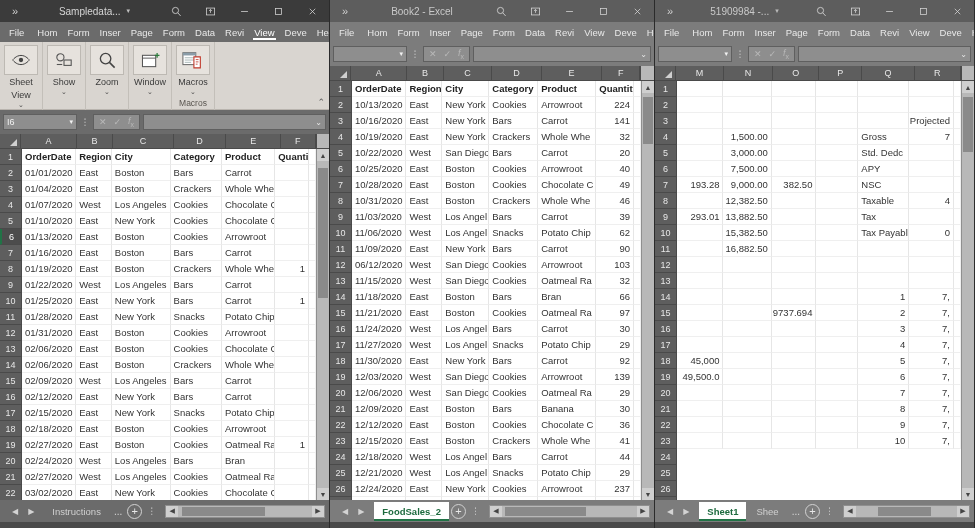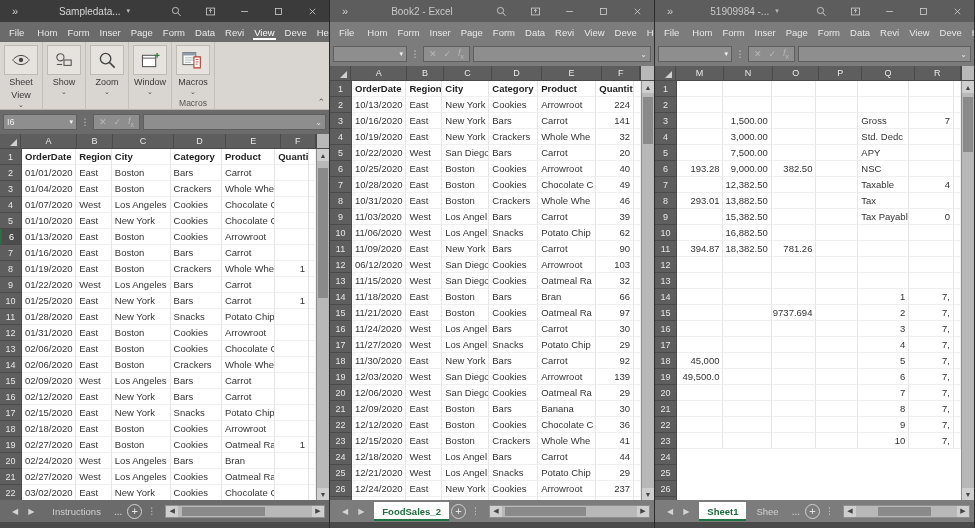--- a/index.html
+++ b/index.html
@@ -1032,20 +1032,29 @@
               <div class="gcell" style="width:50px"></div>
               <div class="gcell" style="width:52px"></div>
               <div class="gcell" style="width:48px"></div>
               <div class="gcell" style="width:45px"></div>
               <div class="gcell" style="width:55px"></div>
               <div class="gcell num" style="width:48px"></div>
               <div class="gcell blank" style="flex:1"></div>
             </div>
             <div class="grow">
               <div class="gcell" style="width:50px"></div>
+              <div class="gcell num" style="width:52px"></div>
+              <div class="gcell num" style="width:48px"></div>
+              <div class="gcell" style="width:45px"></div>
+              <div class="gcell" style="width:55px"></div>
+              <div class="gcell num" style="width:48px">Projected</div>
+              <div class="gcell blank" style="flex:1"></div>
+            </div>
+            <div class="grow">
+              <div class="gcell" style="width:50px"></div>
               <div class="gcell num" style="width:52px">1,500.00</div>
               <div class="gcell num" style="width:48px"></div>
               <div class="gcell" style="width:45px"></div>
               <div class="gcell" style="width:55px">Gross</div>
               <div class="gcell num" style="width:48px">7</div>
               <div class="gcell blank" style="flex:1"></div>
             </div>
             <div class="grow">
               <div class="gcell" style="width:50px"></div>
               <div class="gcell num" style="width:52px">3,000.00</div>
@@ -1097,29 +1106,20 @@
               <div class="gcell num" style="width:48px"></div>
               <div class="gcell" style="width:45px"></div>
               <div class="gcell" style="width:55px">Tax Payable</div>
               <div class="gcell num" style="width:48px">0</div>
               <div class="gcell blank" style="flex:1"></div>
             </div>
             <div class="grow">
               <div class="gcell" style="width:50px"></div>
               <div class="gcell num" style="width:52px">16,882.50</div>
               <div class="gcell num" style="width:48px"></div>
-              <div class="gcell" style="width:45px"></div>
-              <div class="gcell" style="width:55px"></div>
-              <div class="gcell num" style="width:48px"></div>
-              <div class="gcell blank" style="flex:1"></div>
-            </div>
-            <div class="grow">
-              <div class="gcell num" style="width:50px">394.87</div>
-              <div class="gcell num" style="width:52px">18,382.50</div>
-              <div class="gcell num" style="width:48px">781.26</div>
               <div class="gcell" style="width:45px"></div>
               <div class="gcell" style="width:55px"></div>
               <div class="gcell num" style="width:48px"></div>
               <div class="gcell blank" style="flex:1"></div>
             </div>
             <div class="grow">
               <div class="gcell" style="width:50px"></div>
               <div class="gcell" style="width:52px"></div>
               <div class="gcell" style="width:48px"></div>
               <div class="gcell" style="width:45px"></div>

